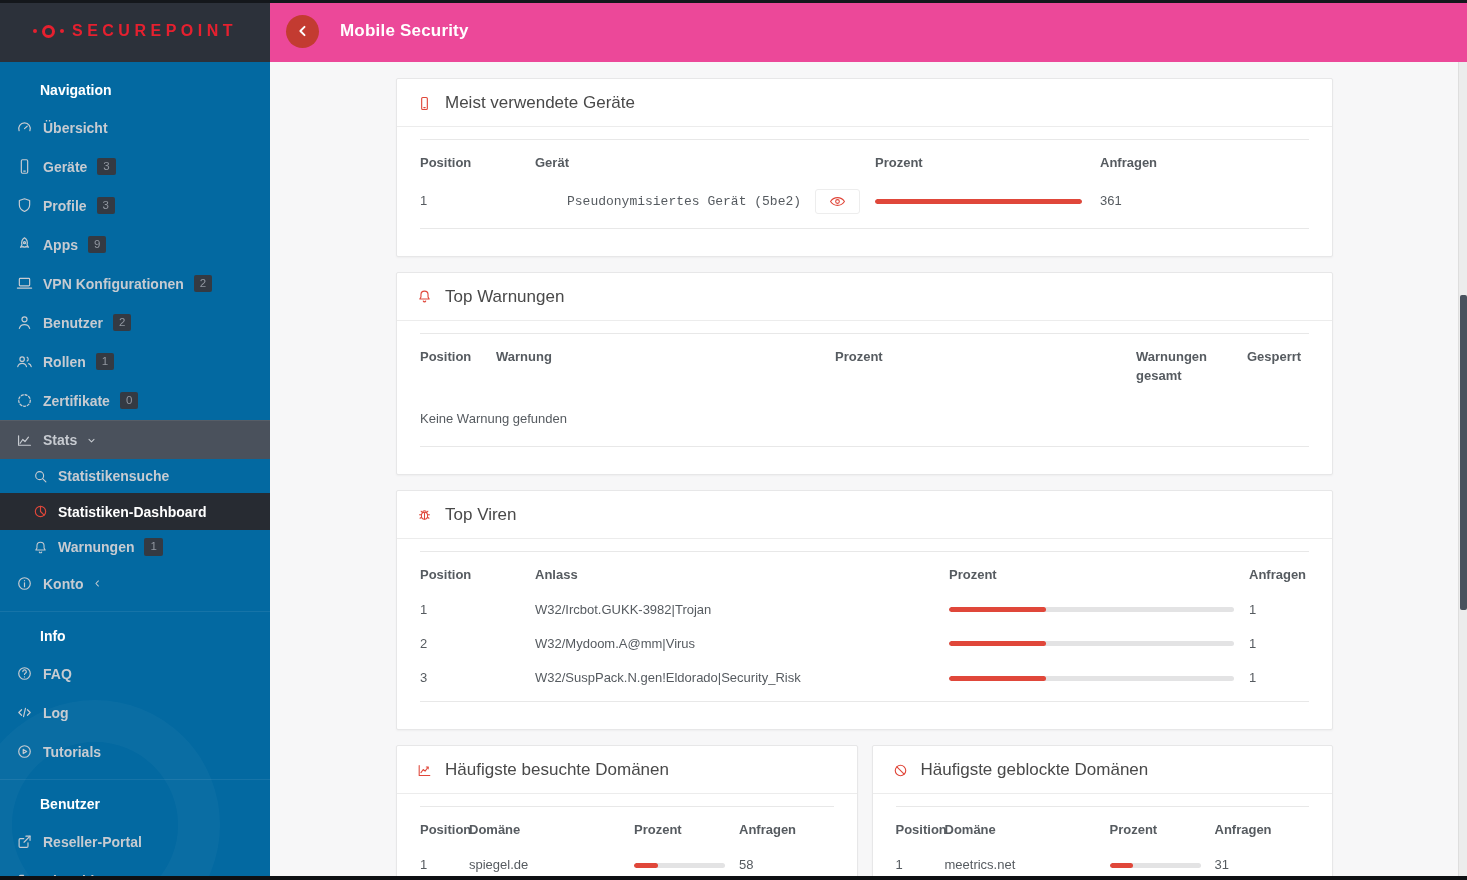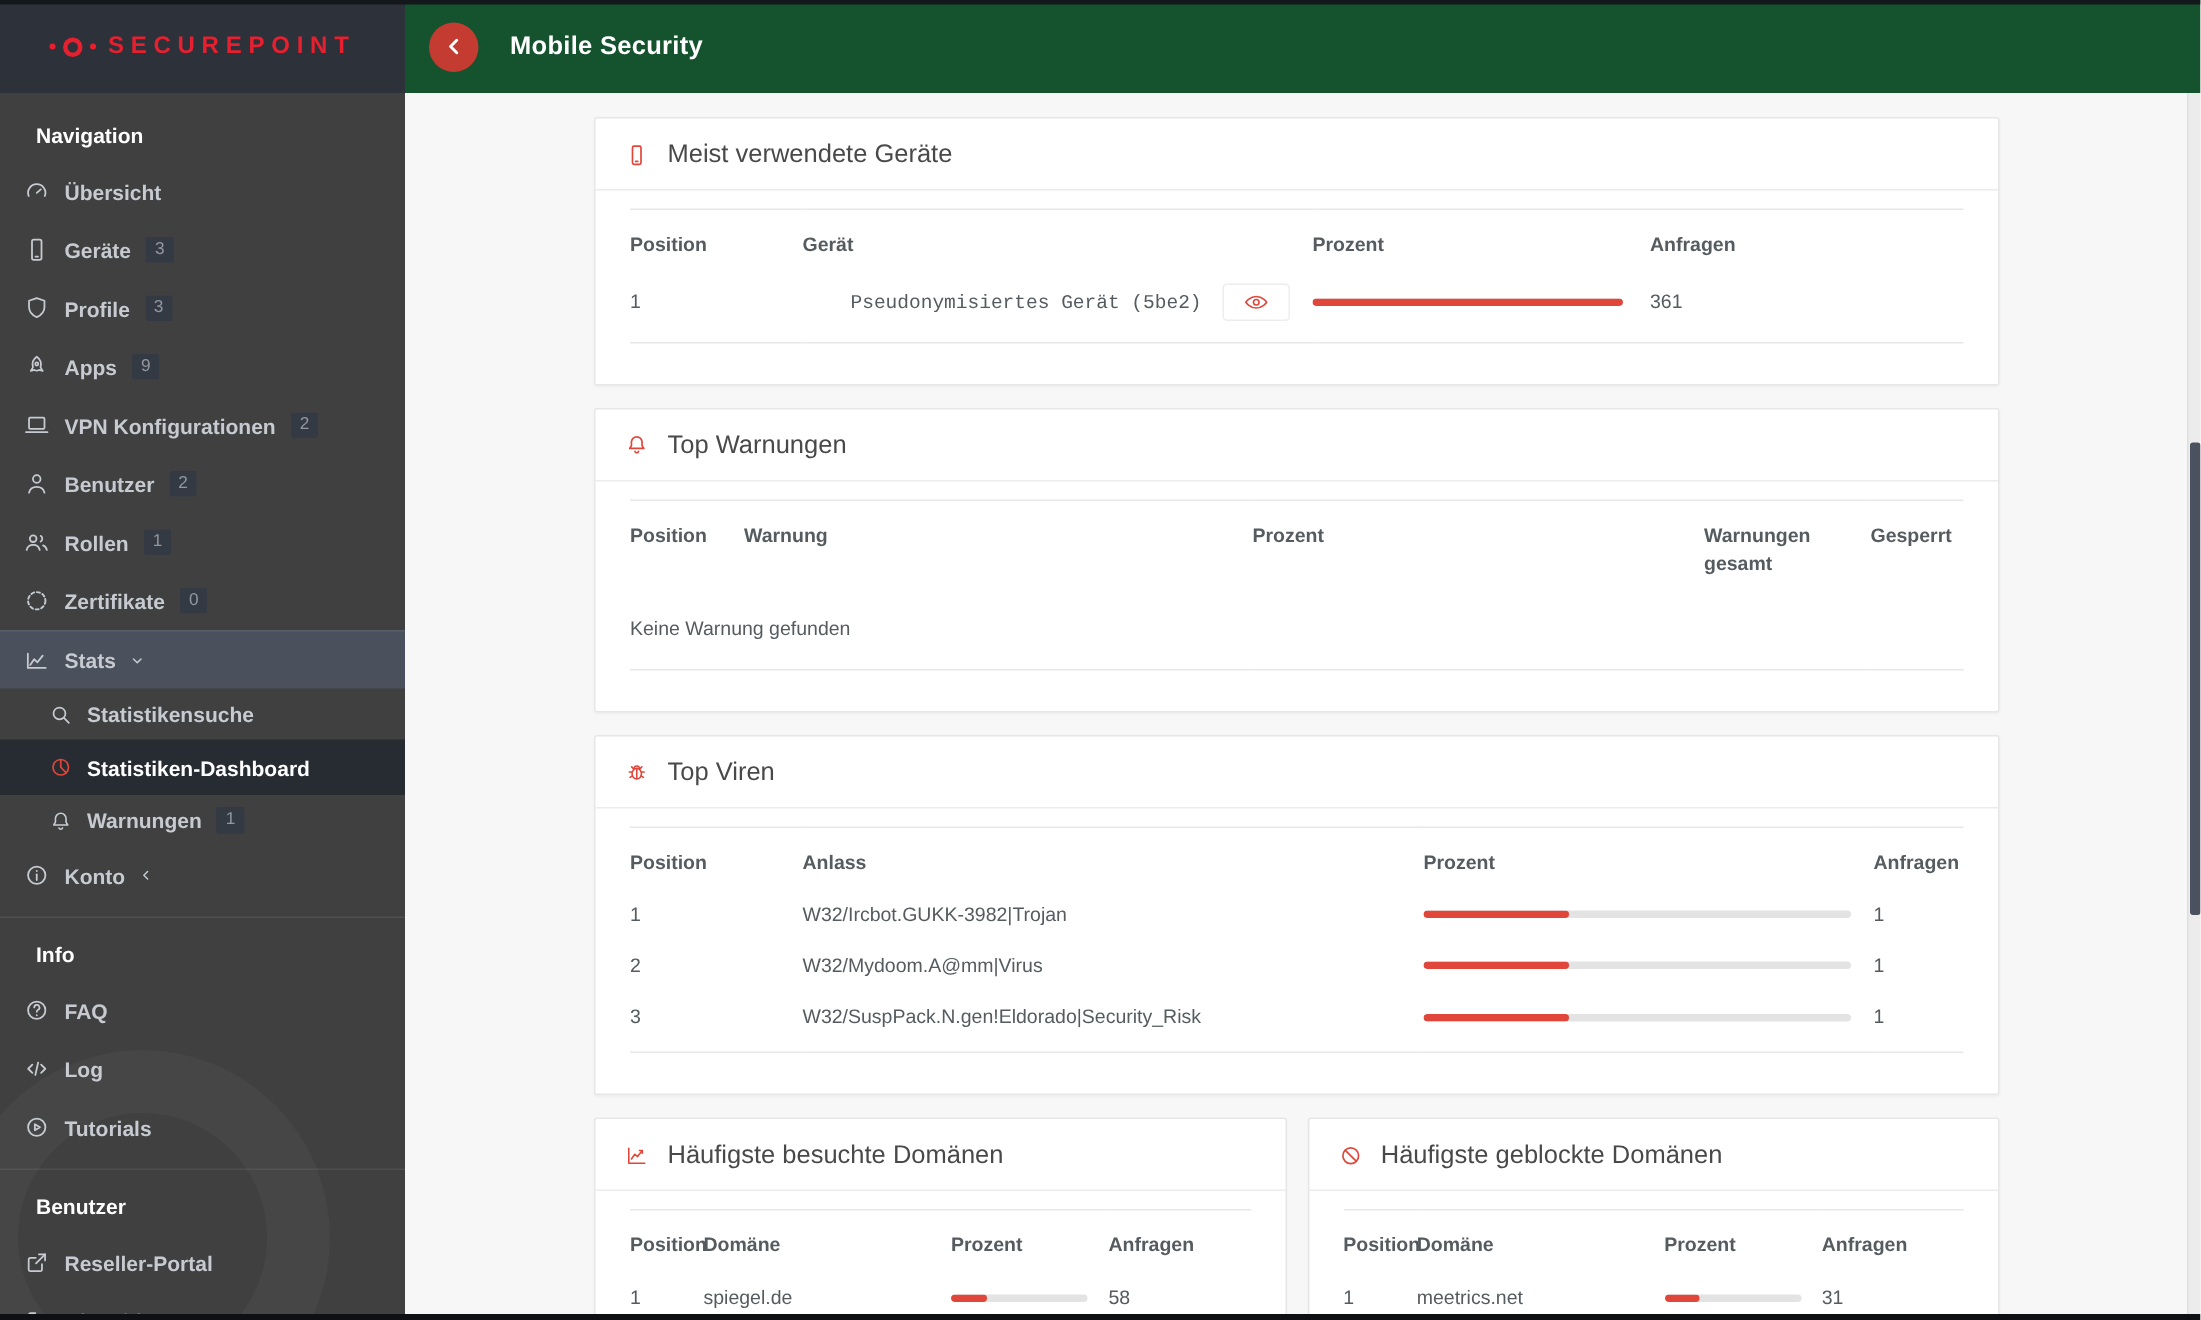--- a/index.html
+++ b/index.html
@@ -3,49 +3,49 @@
 <meta charset="utf-8">
 <style>
   * { box-sizing: border-box; margin: 0; padding: 0; }
   html,body { width:1467px; height:880px; overflow:hidden; }
   body { font-family:"Liberation Sans", sans-serif; background:#f7f7f8; position:relative; }
 
   .top-edge { position:absolute; top:0; left:0; right:0; height:3px; background:#14171b; z-index:30; }
   .bottom-edge { position:absolute; bottom:0; left:0; right:0; height:4px; background:#0e1013; z-index:30; }
 
   
-  .sidebar { position:absolute; left:0; top:0; bottom:0; width:270px; background:#404040; overflow:hidden; z-index:5; }
+  .sidebar { position:absolute; left:0; top:0; bottom:0; width:270px; background:#0369a1; overflow:hidden; z-index:5; }
   .logo-area { height:62px; background:#2c313a; display:flex; align-items:center; justify-content:center; cursor:pointer; }
   .logo-dot { width:4px; height:4px; border-radius:50%; background:#e6202f; display:inline-block; }
   .logo-ring { width:13px; height:13px; border:3px solid #e6202f; border-radius:50%; display:inline-block; margin:0 5px; }
   .logo-text { color:#e6202f; font-weight:bold; font-size:16px; letter-spacing:4.5px; margin-left:8px; }
 
   .nav { padding-top:4px; }
-  .section-header { color:#ffffff; font-weight:bold; font-size:14px; padding:16px 24px 10px; }
+  .section-header { color:#ffffff; font-weight:bold; font-size:14px; padding:16px 40px 10px; }
   .nav-section { border-top:1px solid rgba(255,255,255,0.08); margin-top:8px; }
   .nav-item { height:39px; display:flex; align-items:center; padding:0 16px 0 15px; cursor:pointer; color:#c7cbd1; }
   .nav-item .icon { width:19px; height:19px; margin-right:9px; flex:none; display:flex; align-items:center; justify-content:center; }
   .nav-item .icon svg { width:19px; height:19px; }
   .nav-item .label { font-size:14px; font-weight:bold; color:#c7cbd1; white-space:nowrap; }
   .badge { margin-left:10px; background:#343a43; color:#9297a0; font-size:11.5px; font-weight:normal; padding:3px 6px; min-width:12px; text-align:center; border-radius:2px; line-height:1; }
   .chev { margin-left:9px; display:flex; align-items:center; }
   .chev svg { width:11px; height:11px; }
 
   .nav-item.parent-open { background:#4a515c; border-top:1px solid rgba(255,255,255,0.07); }
   .submenu .nav-item { height:34px; padding-left:32px; }
   .submenu .nav-item .icon { width:17px; height:17px; }
   .submenu .nav-item .icon svg { width:17px; height:17px; }
   .nav-item.active { background:#272b32; height:37px; }
   .nav-item.active .label { color:#ffffff; }
   .nav-item.active .icon { color:#e0473a; }
 
   .watermark { position:absolute; bottom:-70px; left:-30px; width:250px; height:250px; border:42px solid rgba(255,255,255,0.03); border-radius:50%; pointer-events:none; }
 
   
-  .topbar { position:absolute; left:270px; right:0; top:0; height:62px; background:#14532d; display:flex; align-items:center; padding-left:16px; z-index:10; }
+  .topbar { position:absolute; left:270px; right:0; top:0; height:62px; background:#ec4899; display:flex; align-items:center; padding-left:16px; z-index:10; }
   .back-btn { width:33px; height:33px; border-radius:50%; background:#c33b31; border:none; display:flex; align-items:center; justify-content:center; cursor:pointer; flex:none; }
   .back-btn svg { width:18px; height:18px; }
   .page-title { color:#ffffff; font-size:17px; font-weight:bold; margin-left:21px; letter-spacing:0.2px; }
 
   
   .content { position:absolute; left:270px; right:0; top:62px; bottom:4px; overflow:hidden; background:#f7f7f8; }
   .container { width:937px; margin:16px 0 0 126px; }
 
   .card { background:#ffffff; border:1px solid #e7e7e8; border-radius:2px; margin-bottom:15px; box-shadow:0 1px 2px rgba(0,0,0,0.04); }
   .card-header { display:flex; align-items:center; padding:14px 19px 13px; border-bottom:1px solid #ececec; }

